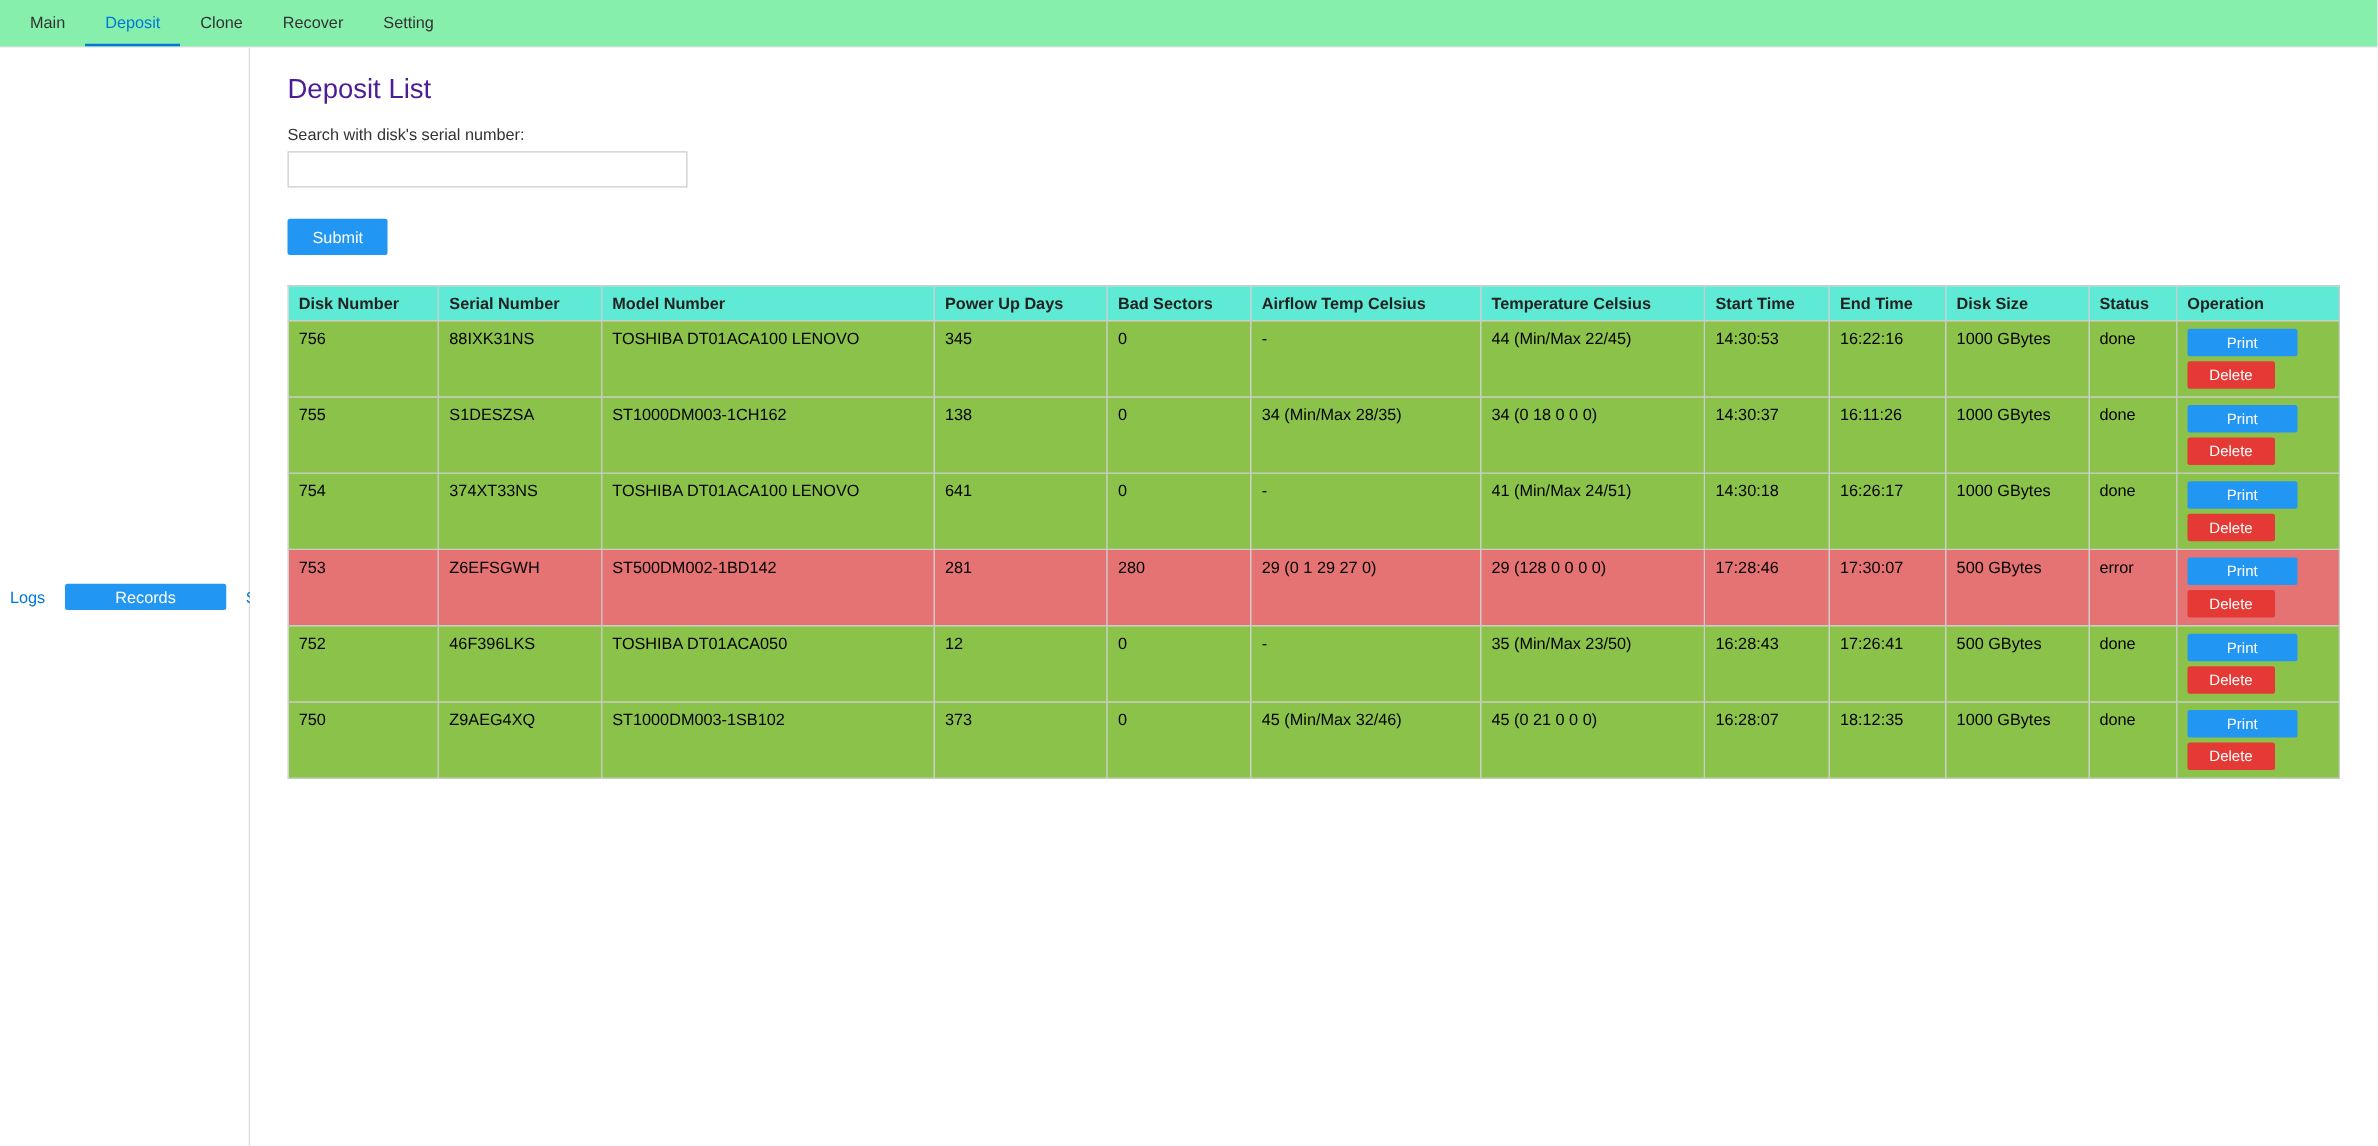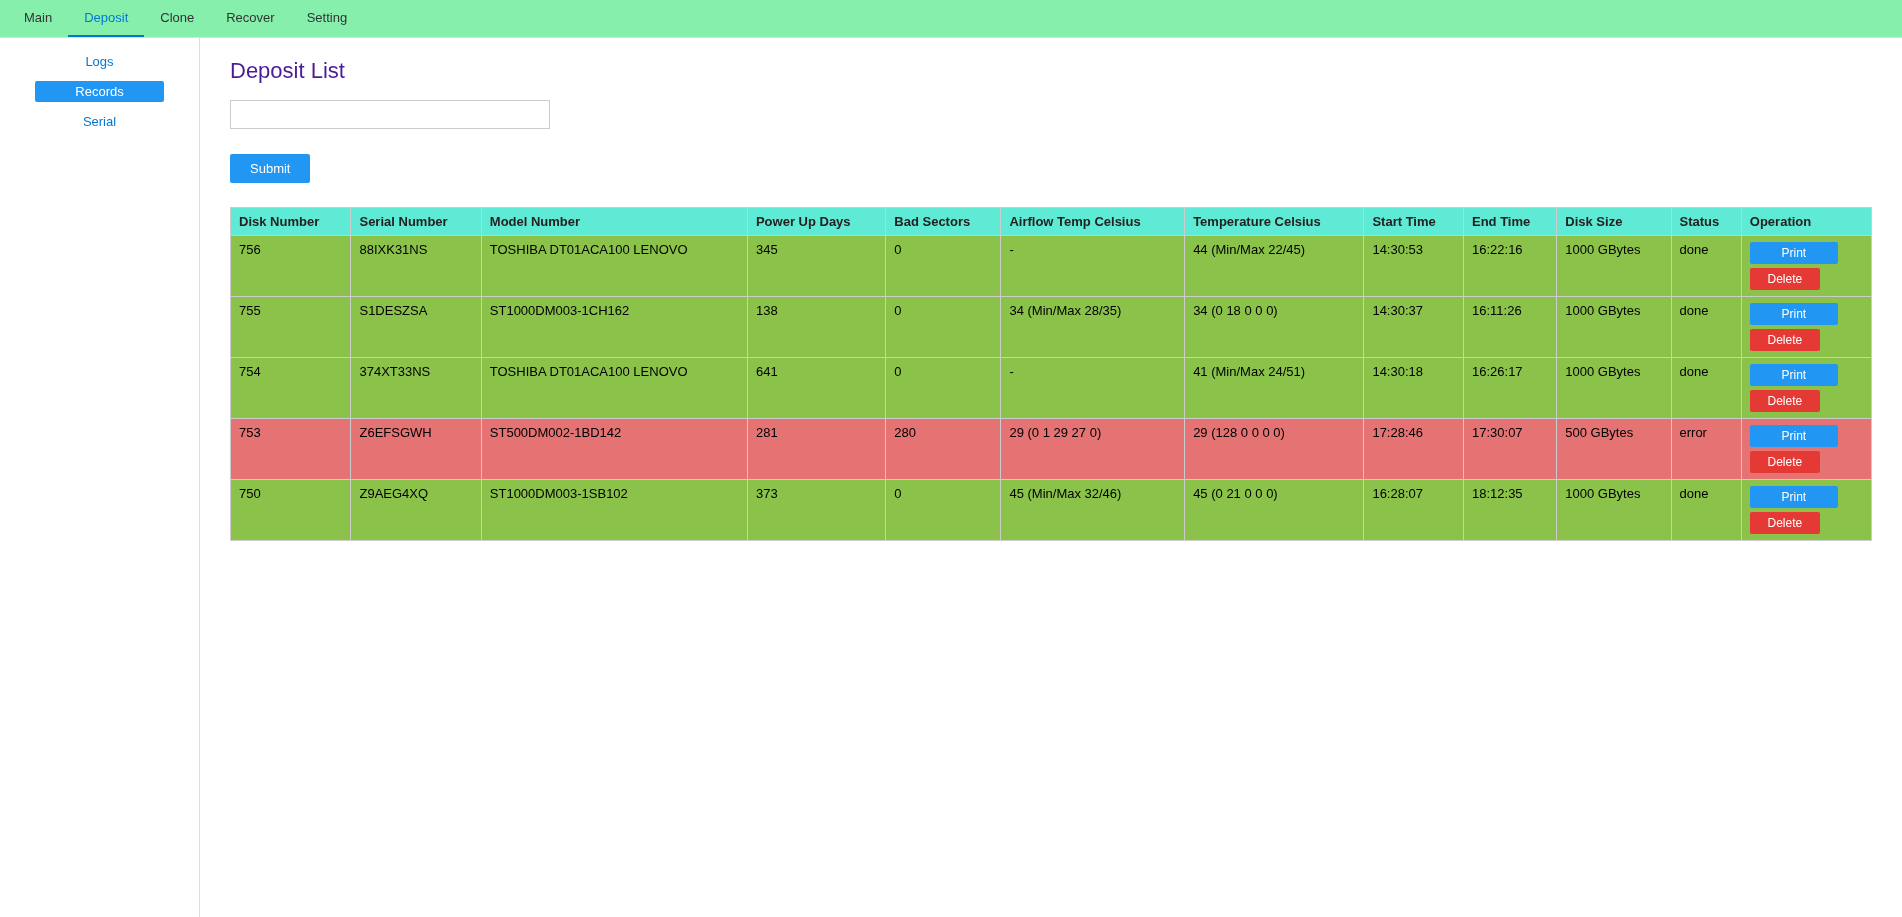--- a/index.html
+++ b/index.html
@@ -27,21 +27,21 @@
       height: calc(100vh - 38px);
     }
 
     
     .sidebar {
       width: 200px;
       background: #fff;
       padding: 12px 0;
       border-right: 1px solid #ddd;
       display: flex;
-      flex-direction: column;
+      flex-direction: row;
       align-items: center;
       gap: 8px;
     }
     .sidebar .logs-link, .sidebar .config-link {
       color: #0078d4;
       cursor: pointer;
       font-size: 13px;
       text-decoration: none;
       padding: 4px 8px;
     }
@@ -154,20 +154,21 @@
 <div class="layout">
 
   <aside class="sidebar">
     <a class="logs-link">Logs</a>
     <button class="records-btn">Records</button>
     <a class="config-link">Serial</a>
   </aside>
 
   <main class="main-content">
     <h1 class="page-title">Deposit List</h1>
+    <p class="search-label">Search with disk's serial number:</p>
     <input class="search-input" type="text" placeholder="" style="">
     <br>
     <button class="submit-btn">Submit</button>
 
     <table class="deposit-table">
       <thead>
         <tr>
           <th>Disk Number</th>
           <th>Serial Number</th>
           <th>Model Number</th>
@@ -245,20 +246,37 @@
             <td>17:28:46</td>
             <td>17:30:07</td>
             <td>500 GBytes</td>
             <td>error</td>
             <td>
               <button class="print-btn">Print</button>
               <button class="delete-btn">Delete</button>
             </td>
           </tr>
           <tr class="row-green">
+            <td>752</td>
+            <td>46F396LKS</td>
+            <td>TOSHIBA DT01ACA050</td>
+            <td>12</td>
+            <td>0</td>
+            <td>-</td>
+            <td>35 (Min/Max 23/50)</td>
+            <td>16:28:43</td>
+            <td>17:26:41</td>
+            <td>500 GBytes</td>
+            <td>done</td>
+            <td>
+              <button class="print-btn">Print</button>
+              <button class="delete-btn">Delete</button>
+            </td>
+          </tr>
+          <tr class="row-green">
             <td>750</td>
             <td>Z9AEG4XQ</td>
             <td>ST1000DM003-1SB102</td>
             <td>373</td>
             <td>0</td>
             <td>45 (Min/Max 32/46)</td>
             <td>45 (0 21 0 0 0)</td>
             <td>16:28:07</td>
             <td>18:12:35</td>
             <td>1000 GBytes</td>

